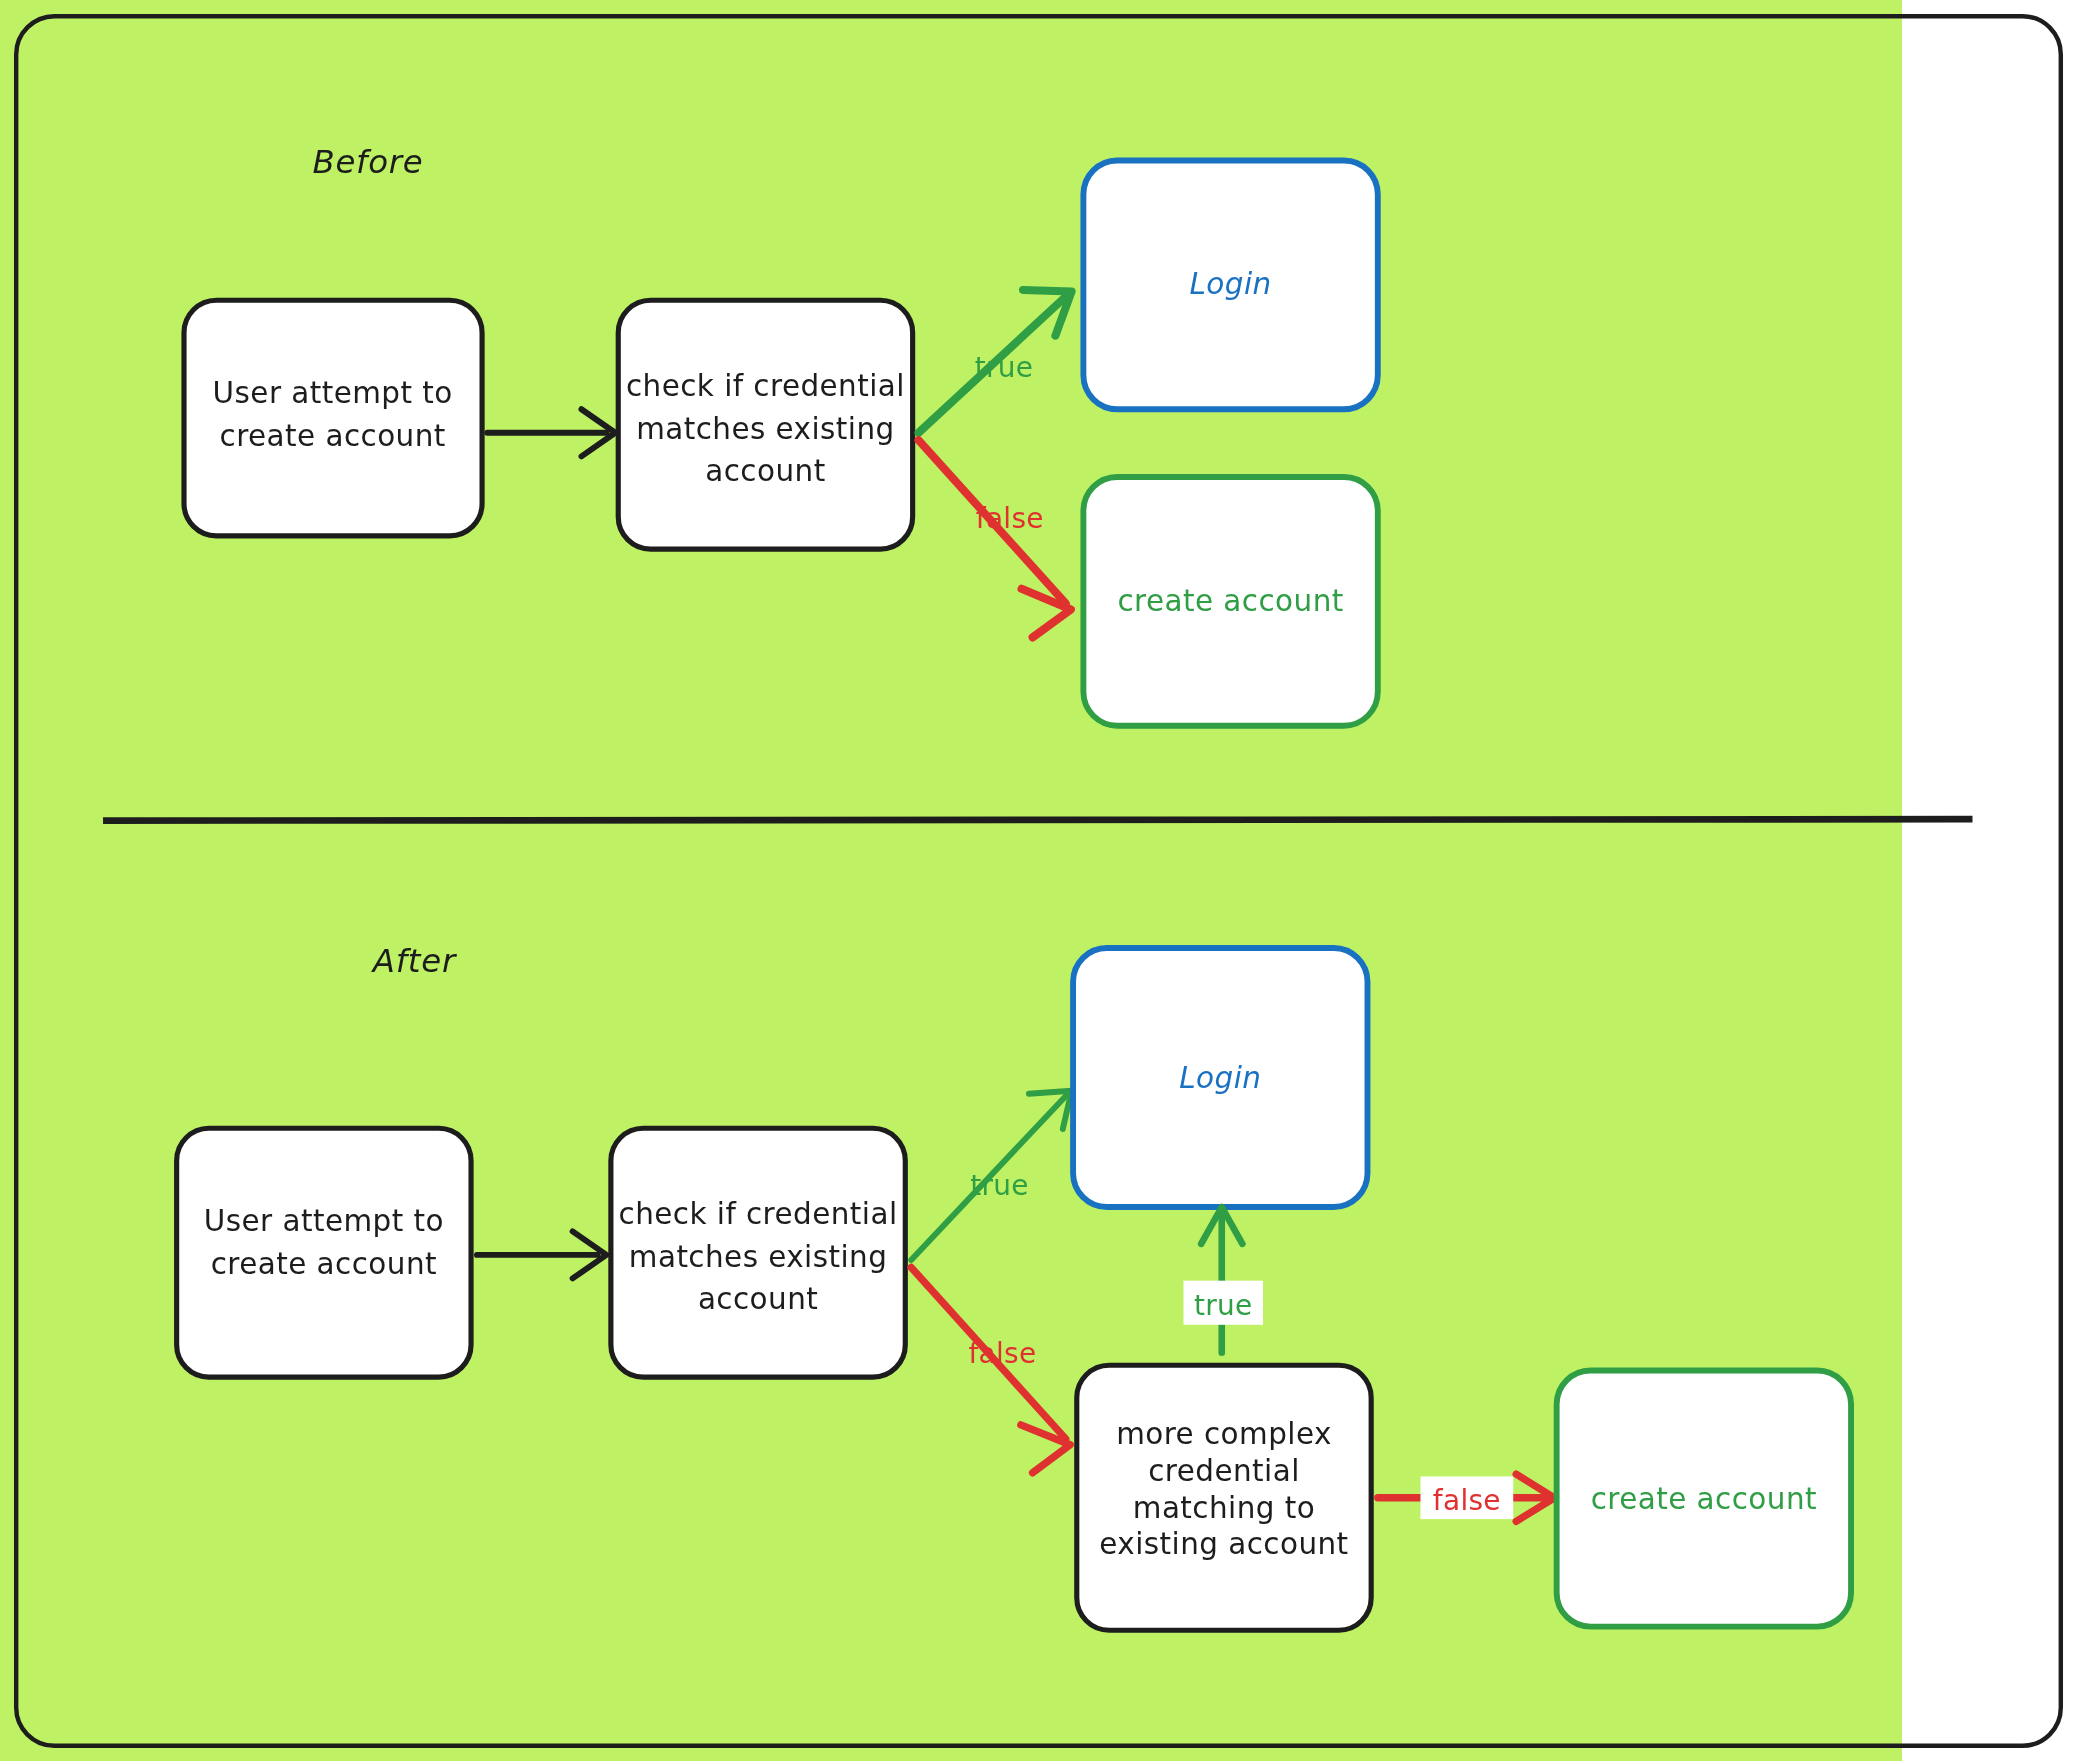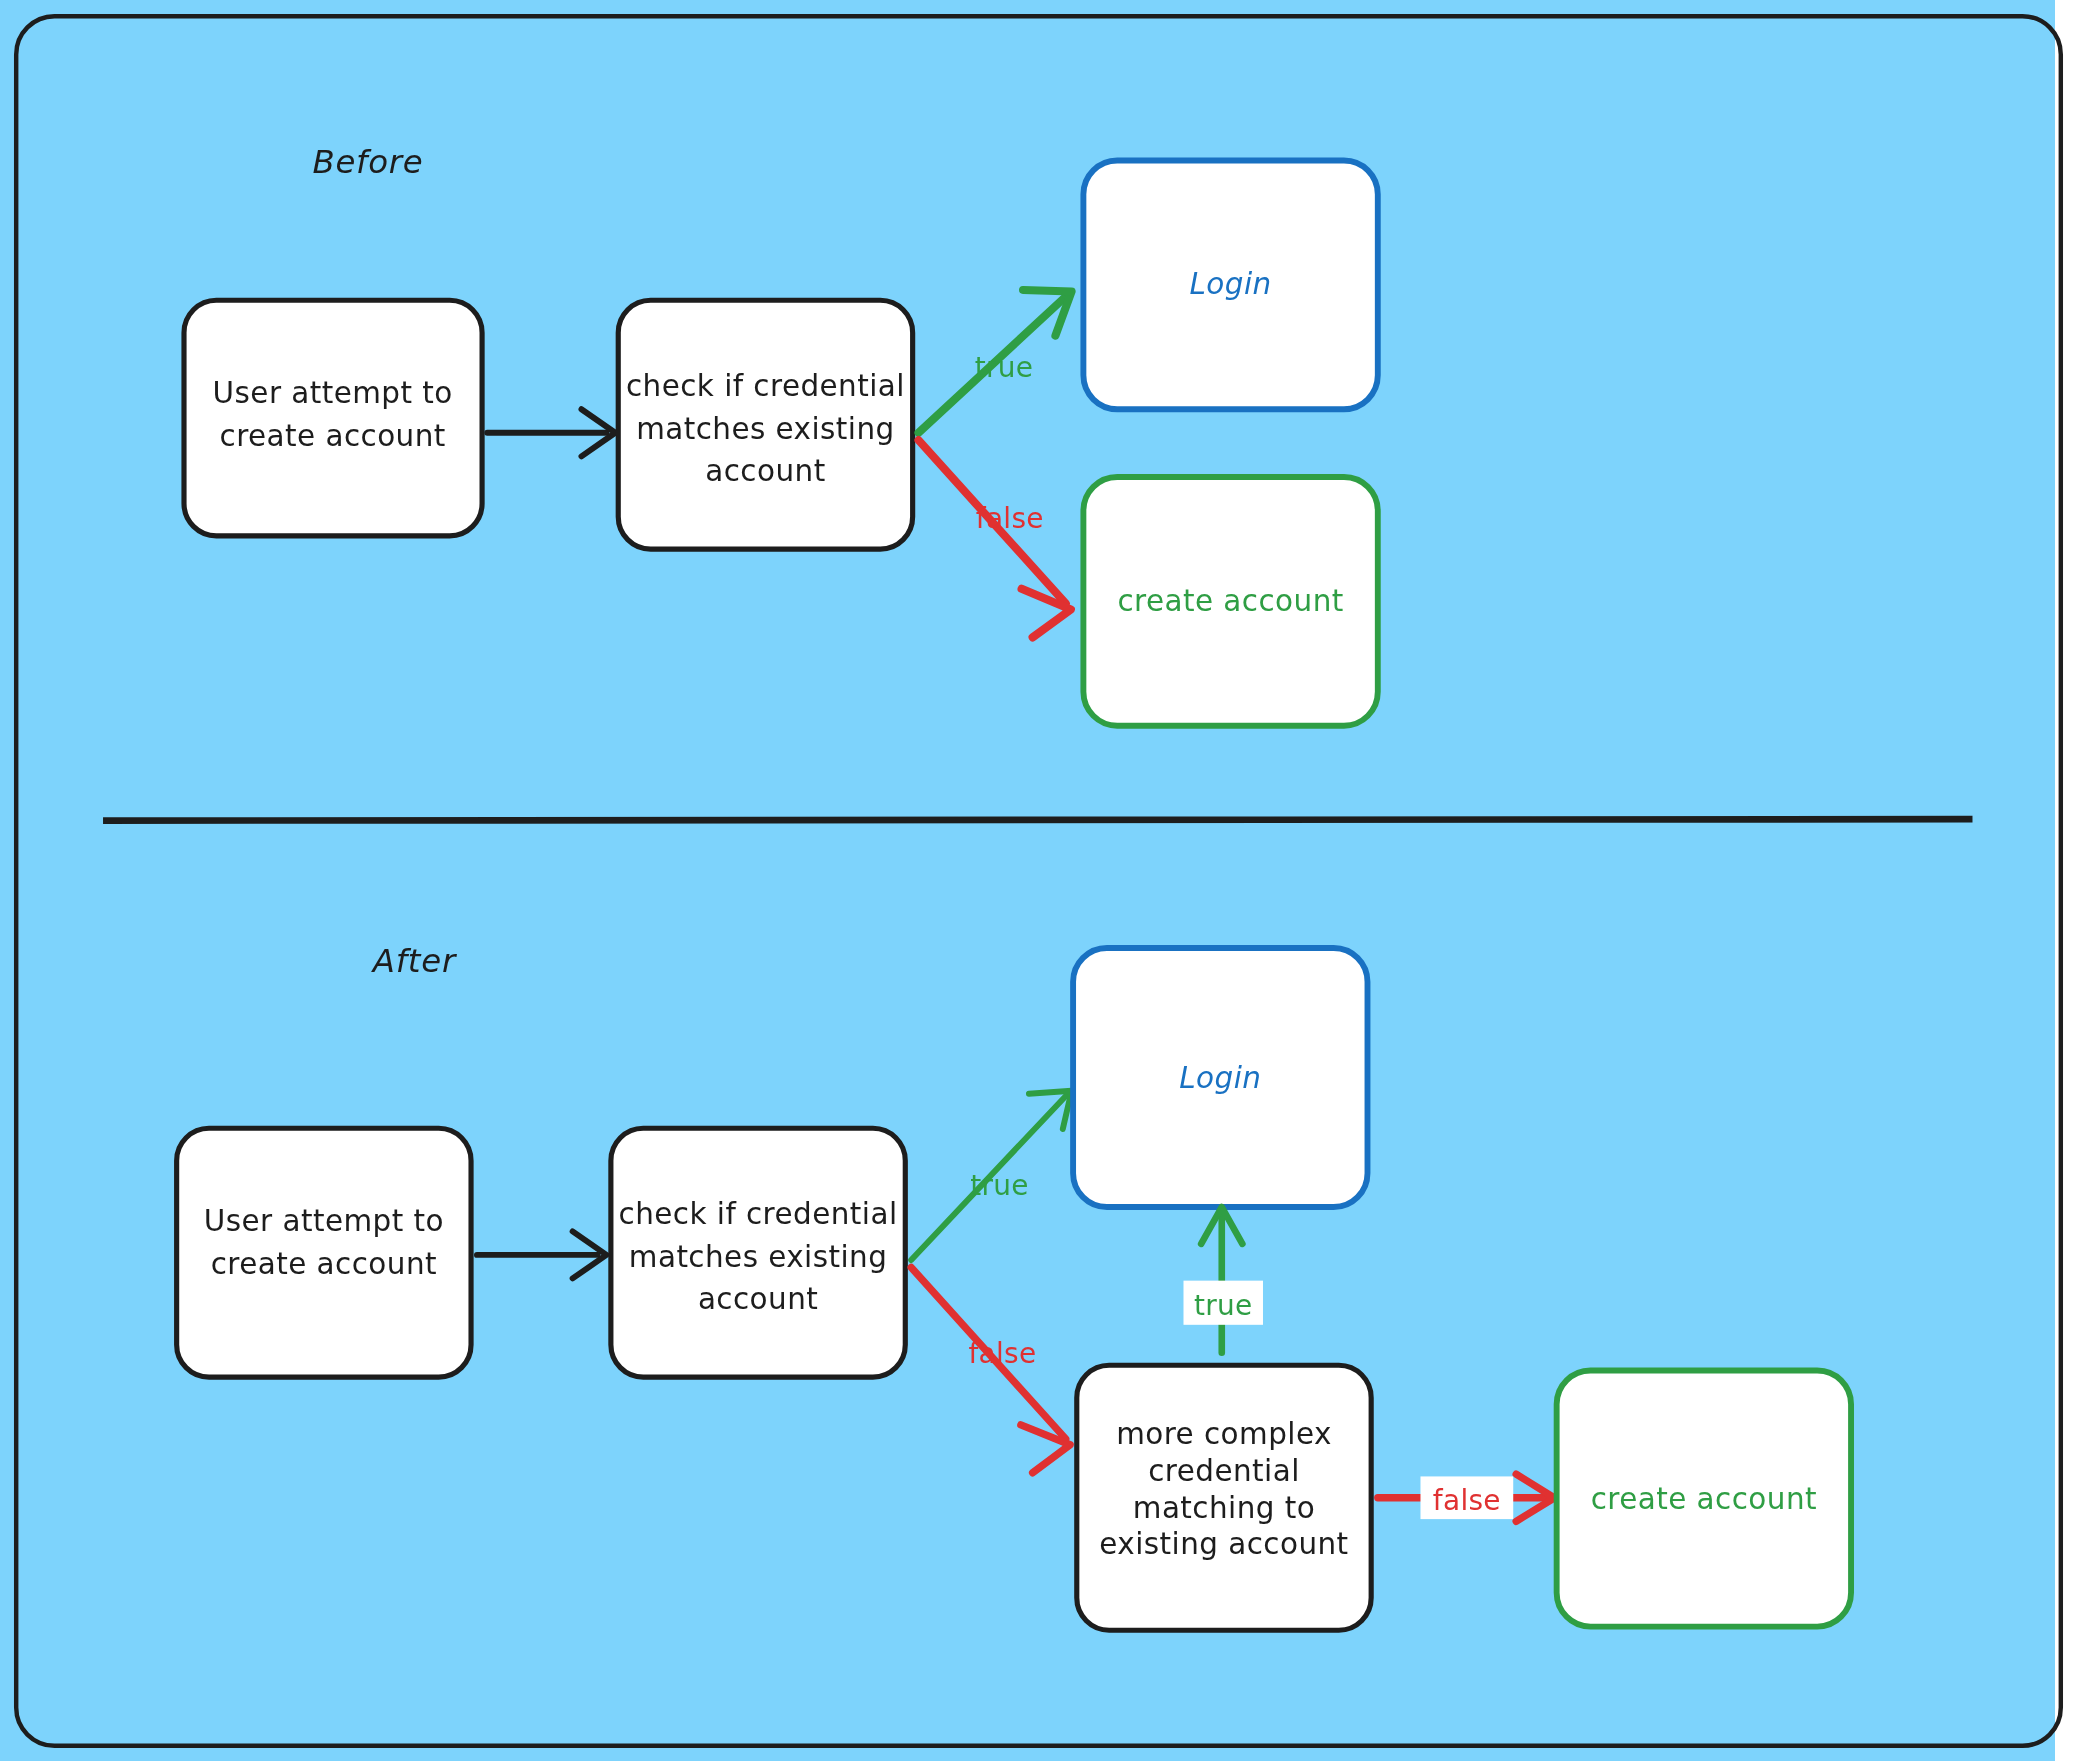--- a/index.html
+++ b/index.html
@@ -8,23 +8,23 @@
     background: #ffffff;
   }
   body {
     width: 2077px;
     height: 1762px;
     font-family: "DejaVu Sans", sans-serif;
     overflow: hidden;
   }
   #canvas {
     position: relative;
-    width: 2055px;
+    width: 1902px;
     height: 1762px;
-    background: #7dd3fc;
+    background: #bef264;
   }
   svg.layer {
     position: absolute;
     top: 0;
     left: 0;
     width: 2077px;
     height: 1762px;
   }
   .node-text {
     font-family: "DejaVu Sans", sans-serif;

